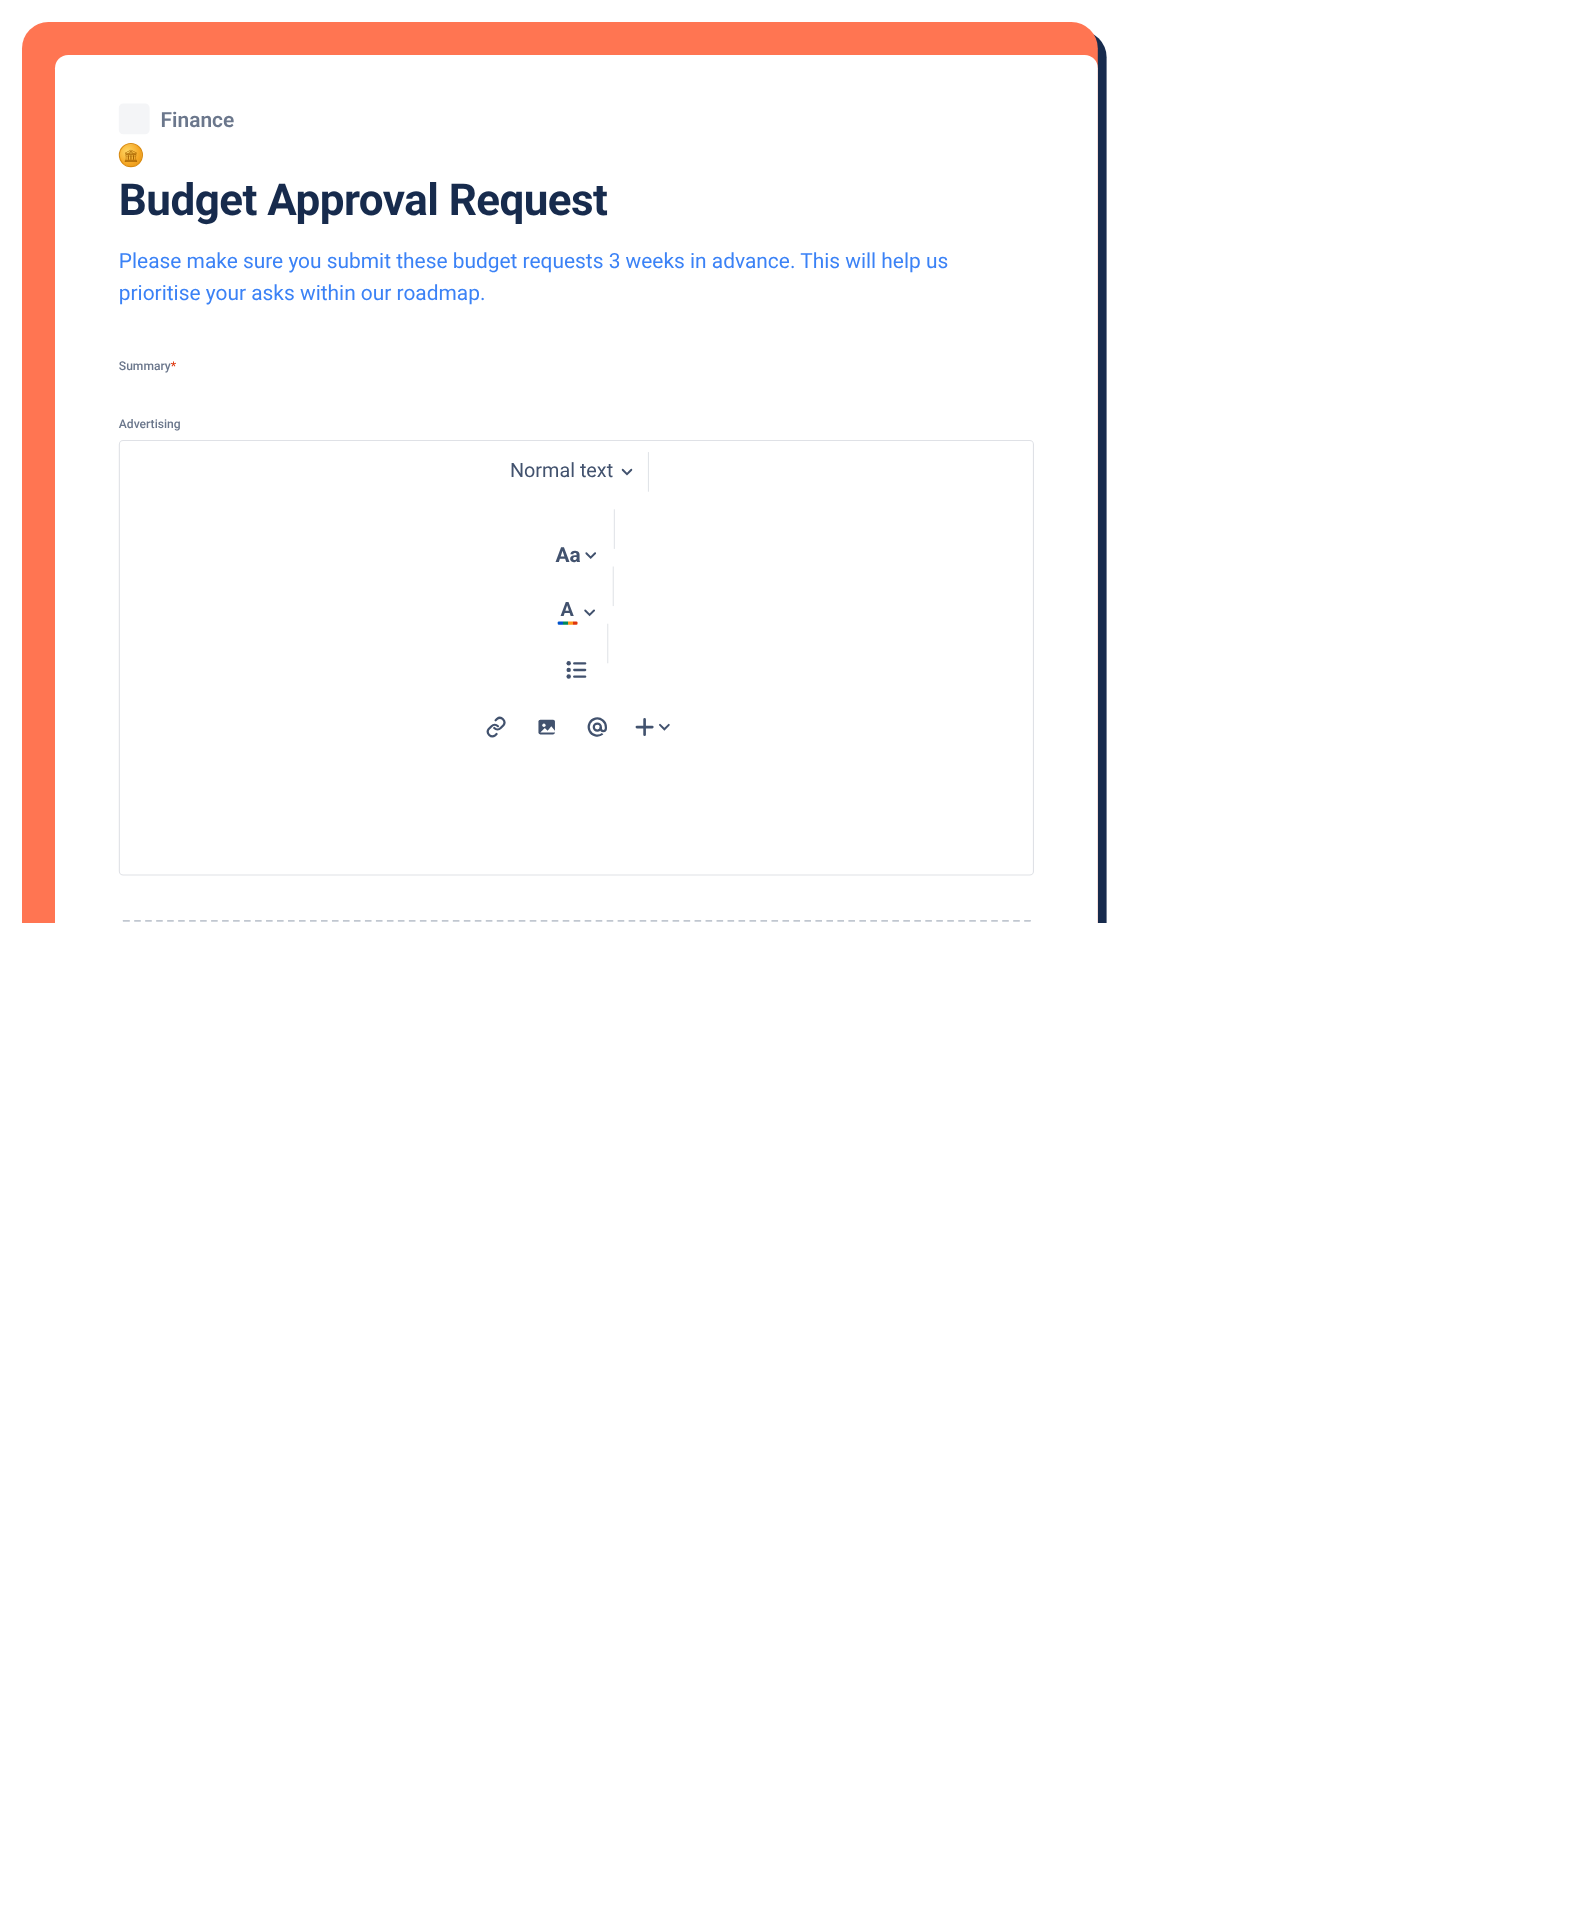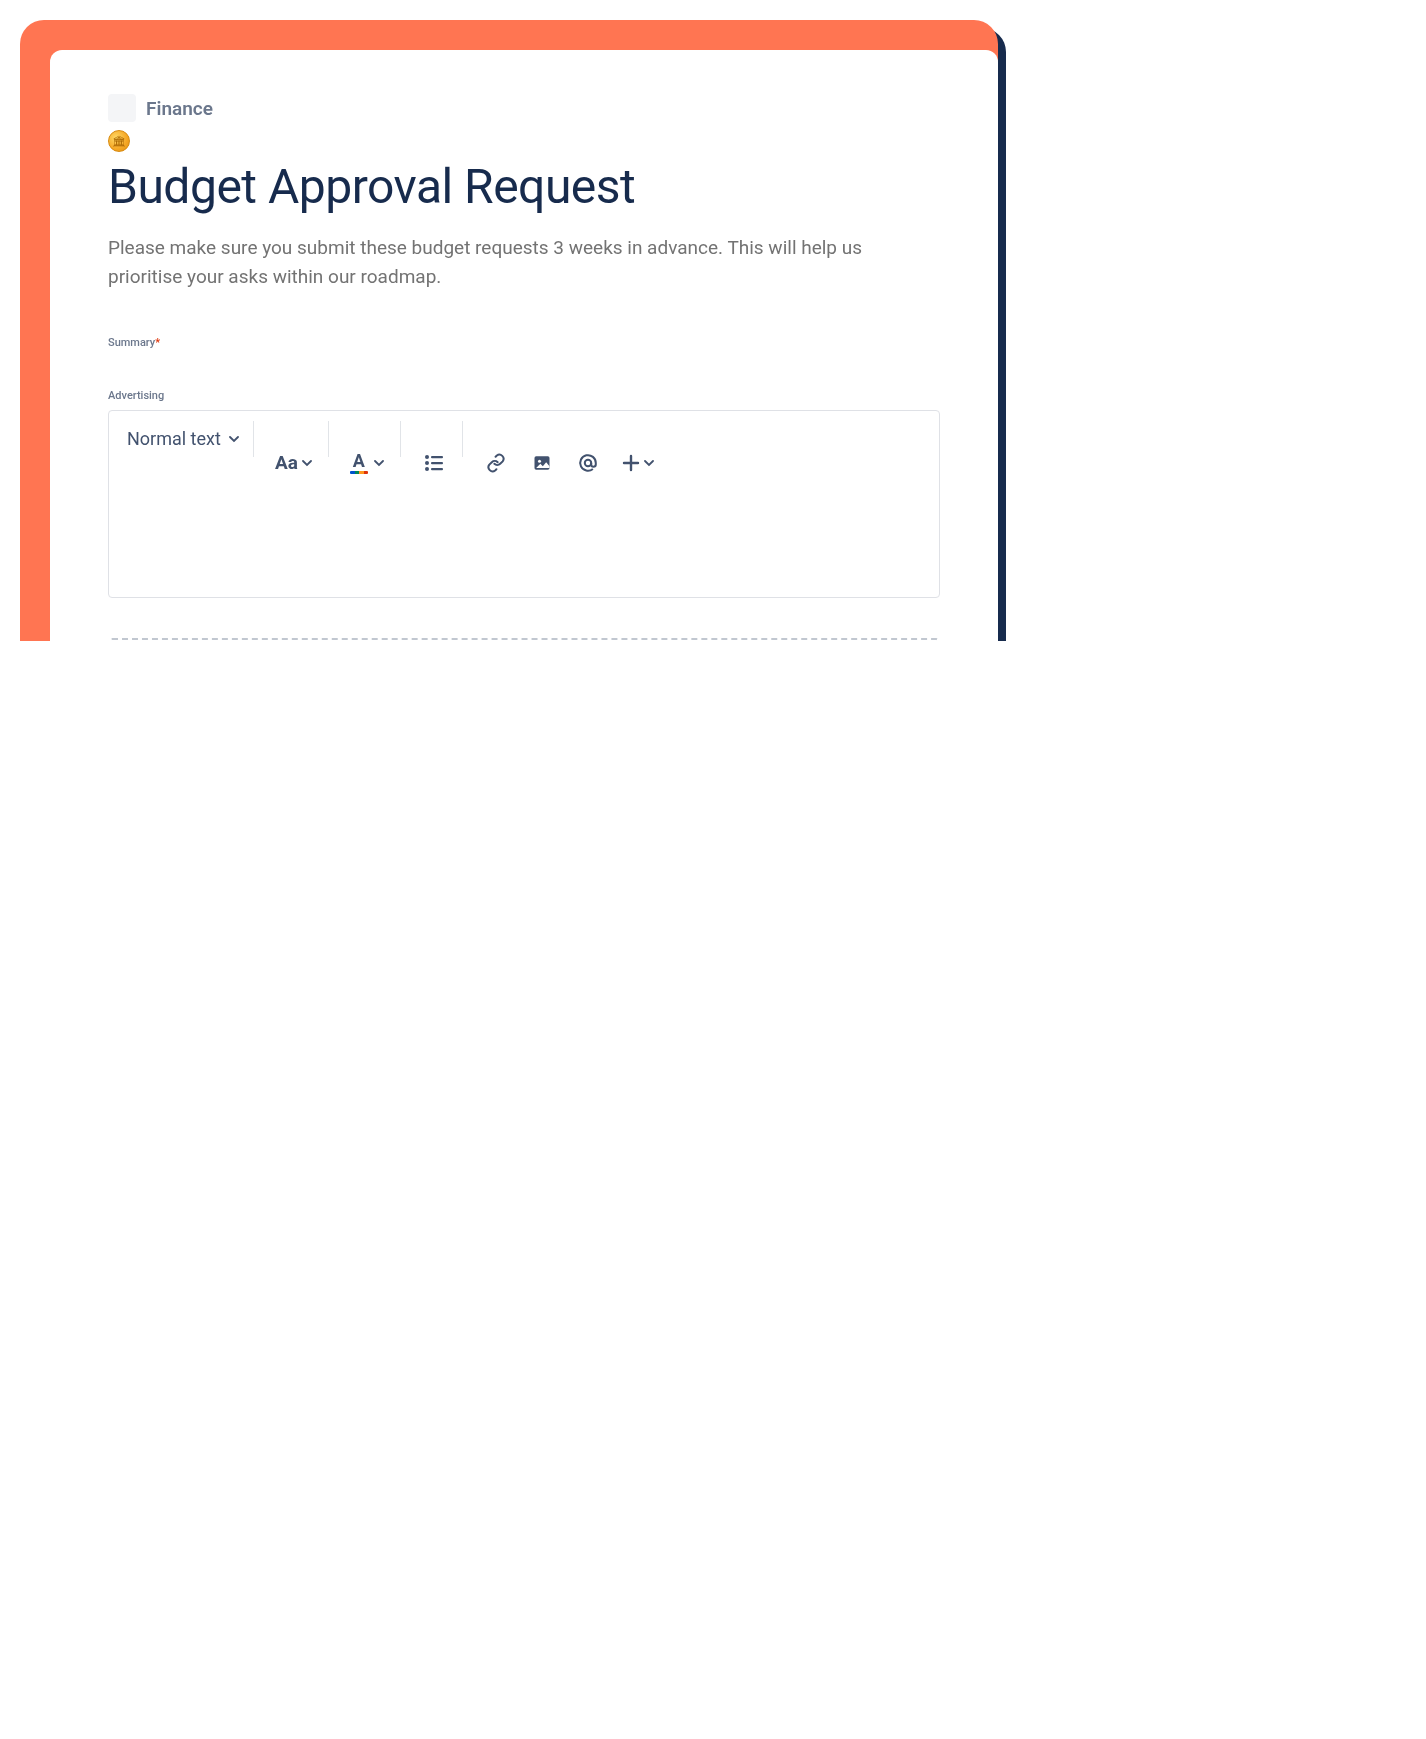--- a/index.html
+++ b/index.html
@@ -56,29 +56,29 @@
       display: flex;
       align-items: center;
       justify-content: center;
       margin-bottom: 6px;
     }
     .coin-inner {
       font-size: 11px;
       color: #A86400;
     }
     .page-title {
-      font-size: 48px;
-      font-weight: 400;
+      font-size: 40px;
+      font-weight: 700;
       color: #172B4D;
       margin-bottom: 18px;
       letter-spacing: -0.5px;
     }
     .page-subtitle {
       font-size: 19px;
-      color: #737373;
+      color: #3b82f6;
       line-height: 1.55;
       margin-bottom: 44px;
     }
     .field-label {
       font-size: 11px;
       color: #6B778C;
       font-weight: 500;
       margin-bottom: 8px;
     }
     .required-asterisk {
@@ -97,23 +97,25 @@
     .field-group {
       margin-bottom: 40px;
     }
     .editor-box {
       border: 1px solid #DFE1E6;
       border-radius: 4px;
       overflow: hidden;
     }
     .editor-toolbar {
       display: flex;
+      align-items: center;
       padding: 10px 12px;
-      gap: 5px;
+      gap: 16px;
       color: #42526E;
+      flex-direction: column;
     }
     .toolbar-group {
       display: flex;
       align-items: center;
       gap: 6px;
       padding: 0 12px;
       border-right: 1px solid #E1E4E8;
       height: 36px;
     }
     .toolbar-group:first-child {

